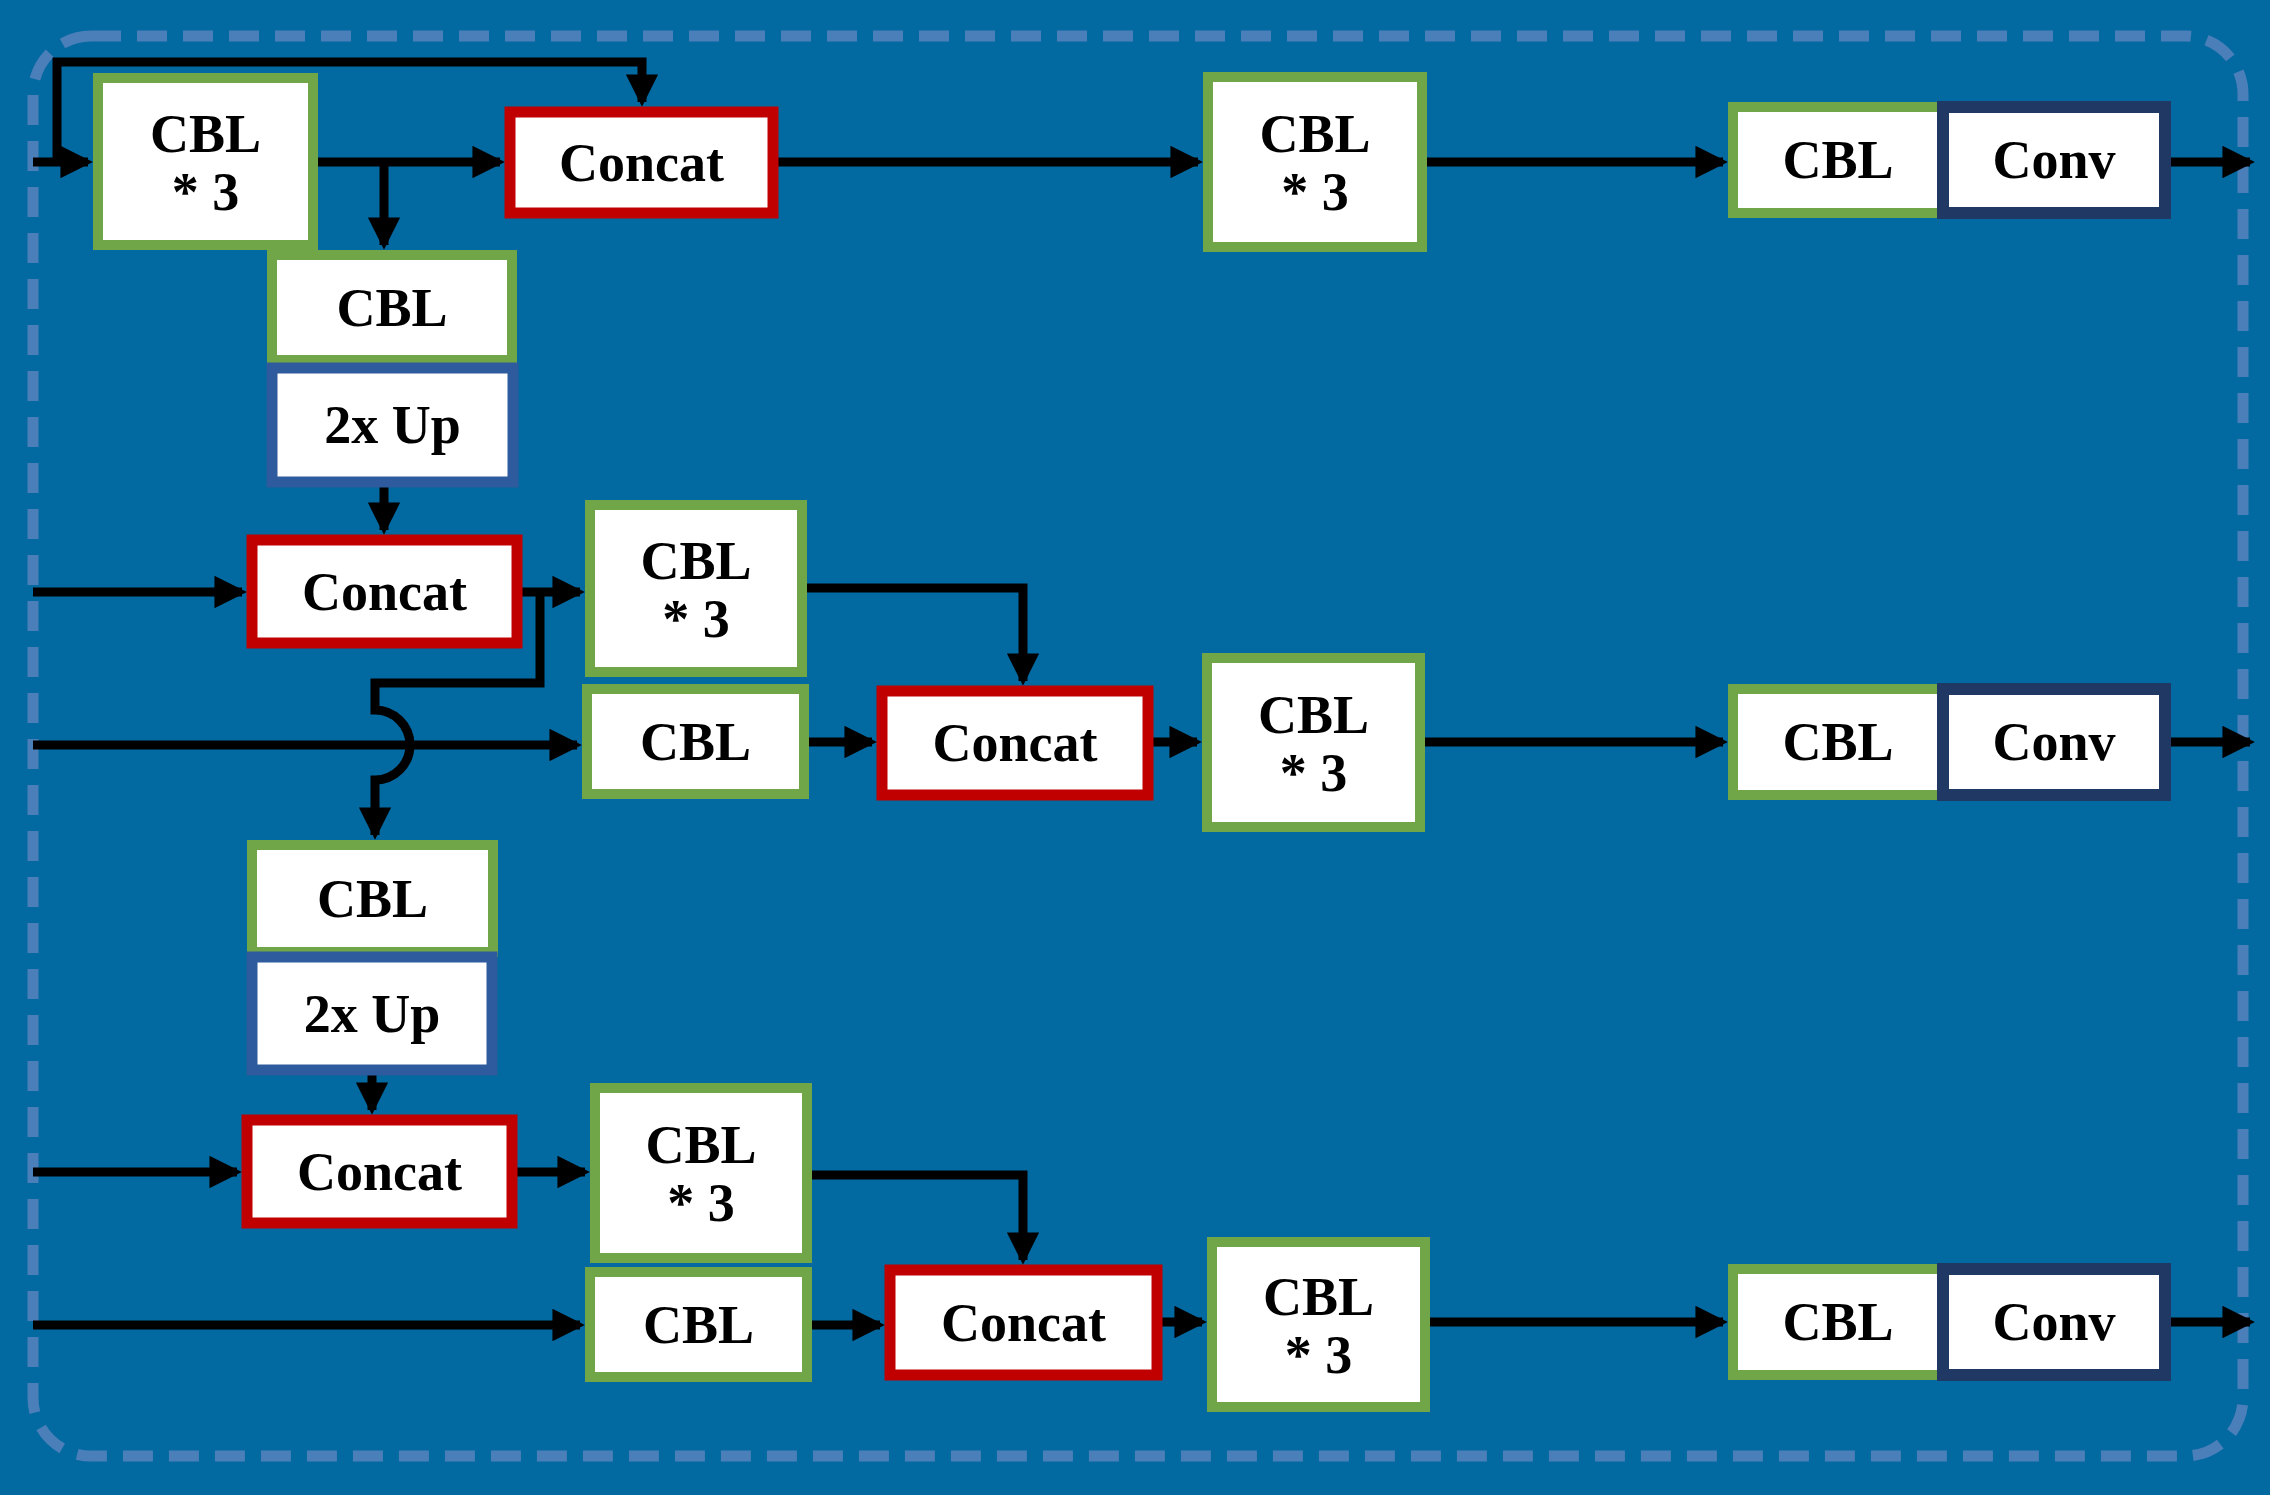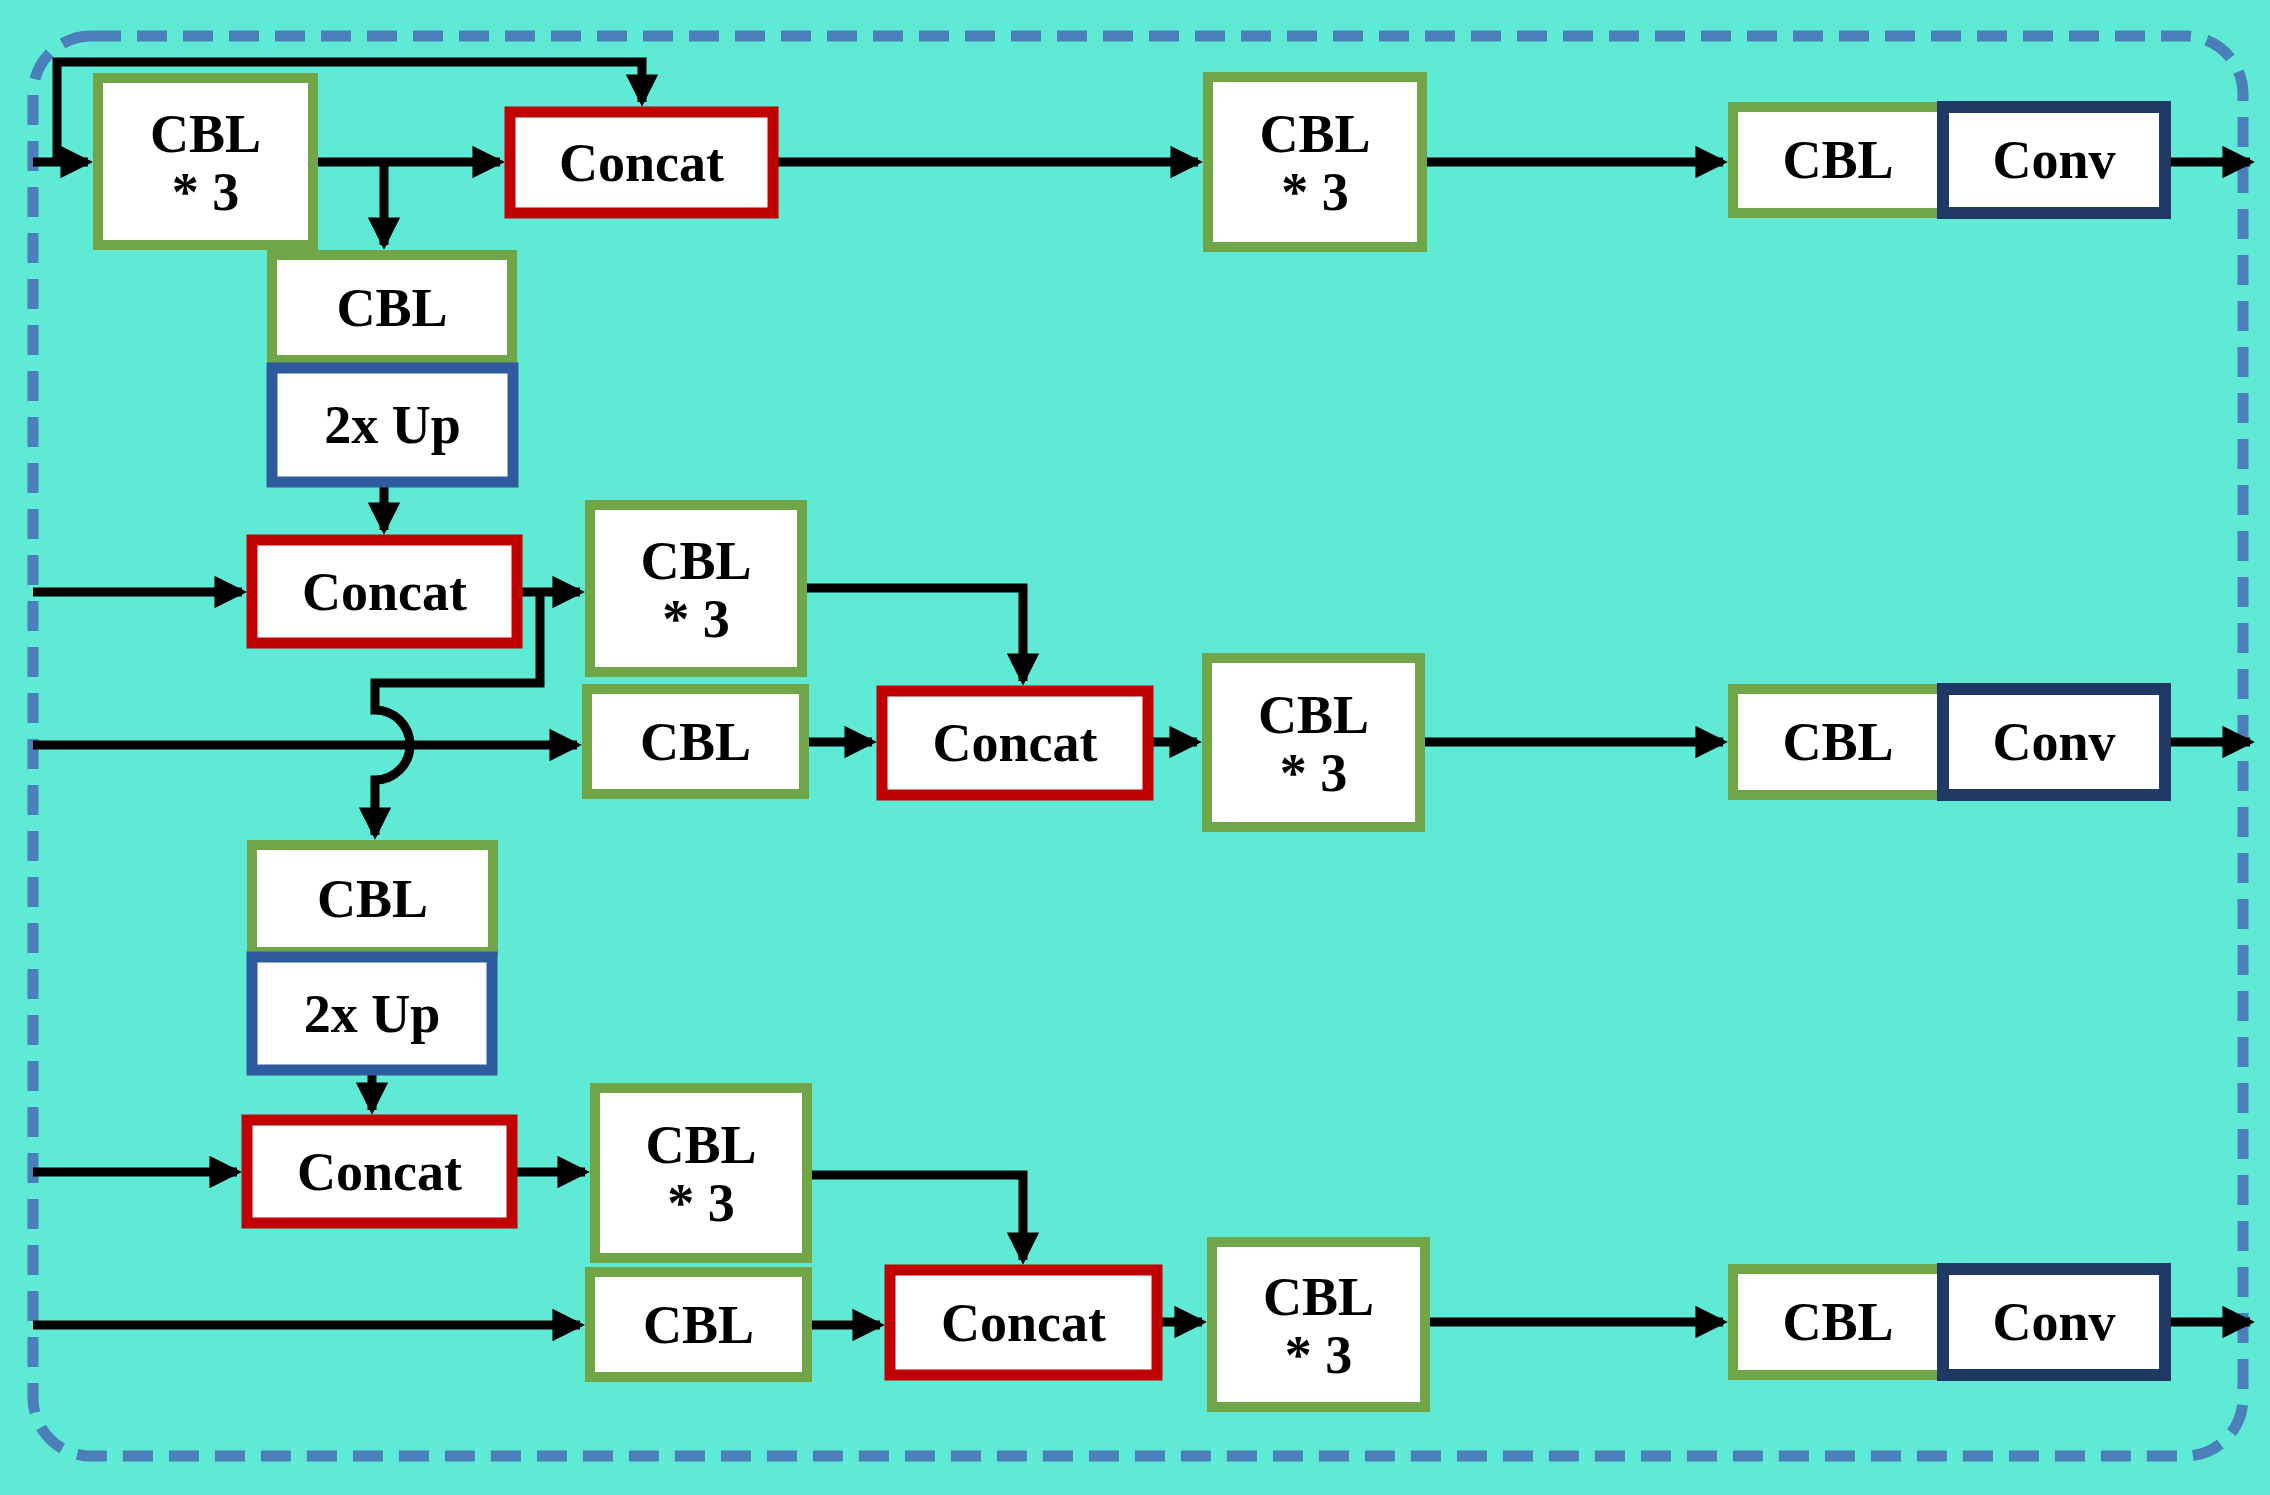--- a/index.html
+++ b/index.html
@@ -1,16 +1,16 @@
 <!DOCTYPE html>
 <html><head>
 <meta charset="utf-8">
 <style>
   html,body{margin:0;padding:0;background:#ffffff;}
-  .stage{width:2270px;height:1495px;position:relative;background:#5eead4;}
+  .stage{width:2270px;height:1495px;position:relative;background:#0369a1;}
   svg{display:block;}
   .edge{fill:none;stroke:#000000;stroke-width:9;stroke-linejoin:miter;stroke-linecap:butt;}
   .node-rect{fill:#ffffff;}
   .label{
     font-family:"Liberation Serif","DejaVu Serif",serif;
     font-weight:bold;
     font-size:54px;
     fill:#000000;
     text-anchor:middle;
     dominant-baseline:central;

